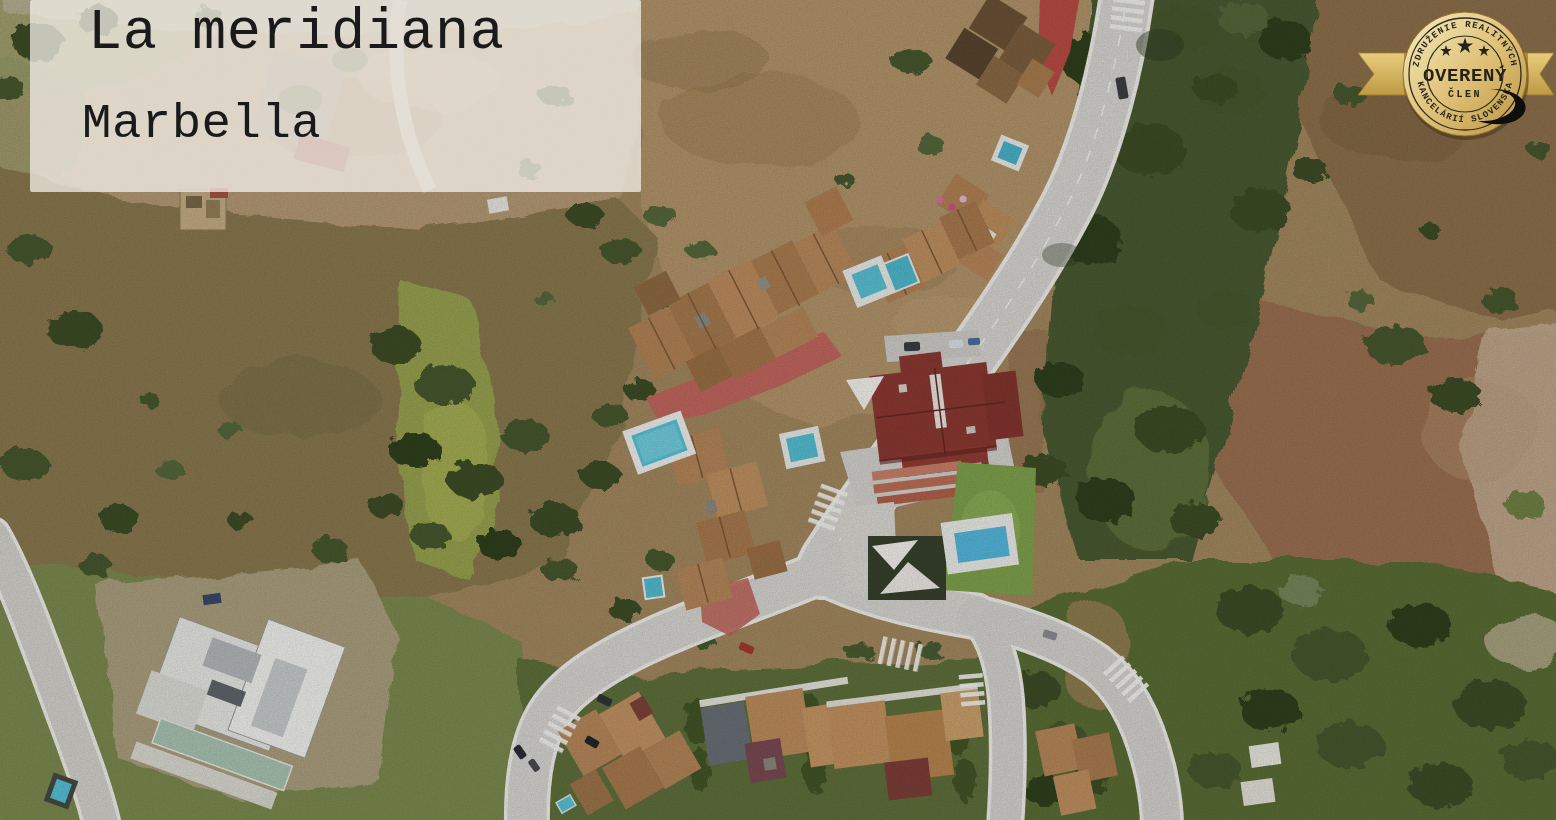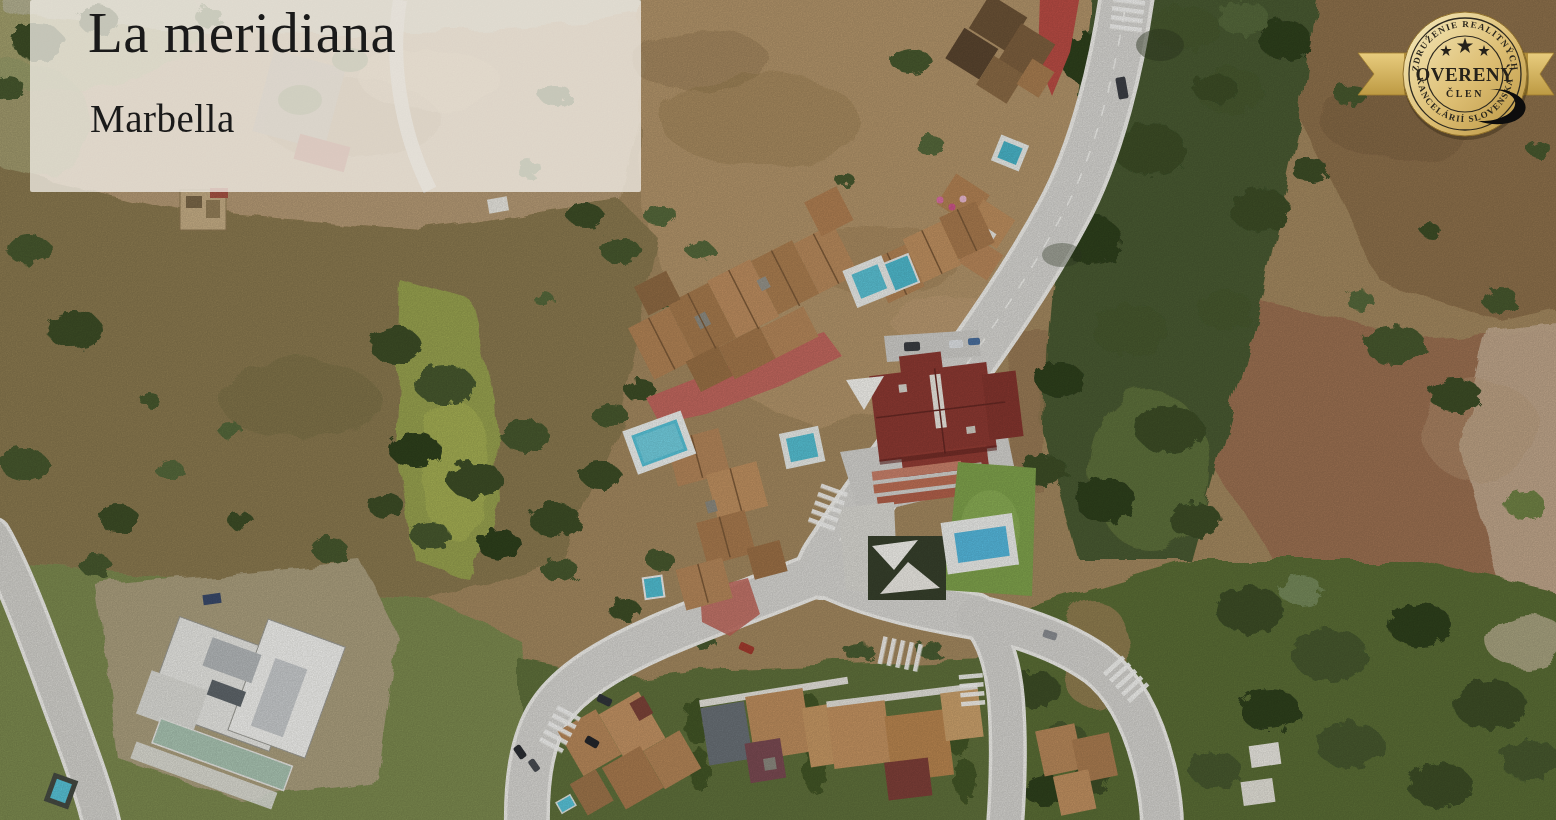--- a/index.html
+++ b/index.html
@@ -1,22 +1,22 @@
 <!DOCTYPE html>
 <html><head>
 <meta charset="utf-8">
 <style>
   html,body{margin:0;padding:0;background:#222;}
   #stage{position:relative;width:1556px;height:820px;overflow:hidden;
-         font-family:Liberation Serif, serif;background:#f9a8d4;}
+         font-family:Liberation Mono, monospace;background:#f9a8d4;}
   #map{position:absolute;left:0;top:0;width:1556px;height:820px;display:block;}
   .title-card{position:absolute;left:30px;top:0;width:611px;height:192px;
       background:rgba(242,238,231,0.76);border-radius:2px;color:#1a1a1a;}
   .title-line1{position:absolute;left:58px;top:2px;font-size:57px;letter-spacing:0.5px;line-height:1.1;}
-  .title-line2{position:absolute;left:60px;top:98px;font-size:39px;letter-spacing:0.5px;line-height:1.1;}
+  .title-line2{position:absolute;left:52px;top:98px;font-size:49px;letter-spacing:0.5px;line-height:1.1;}
   #badge{position:absolute;left:1348px;top:0px;width:208px;height:160px;display:block;}
   .arc-text{font-size:9px;font-weight:bold;letter-spacing:1.3px;fill:#2a261c;}
 </style>
 </head>
 <body>
 
 <div id="stage">
 
 <svg id="map" viewBox="0 0 1556 820" xmlns="http://www.w3.org/2000/svg">
   <defs>

